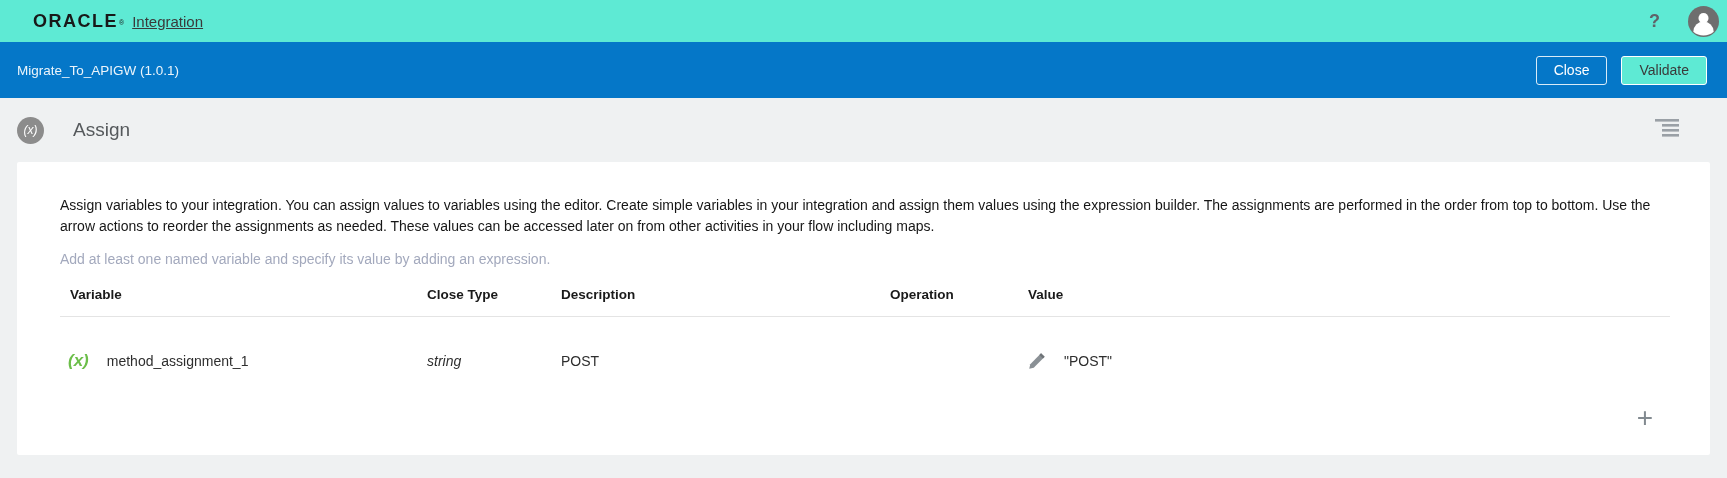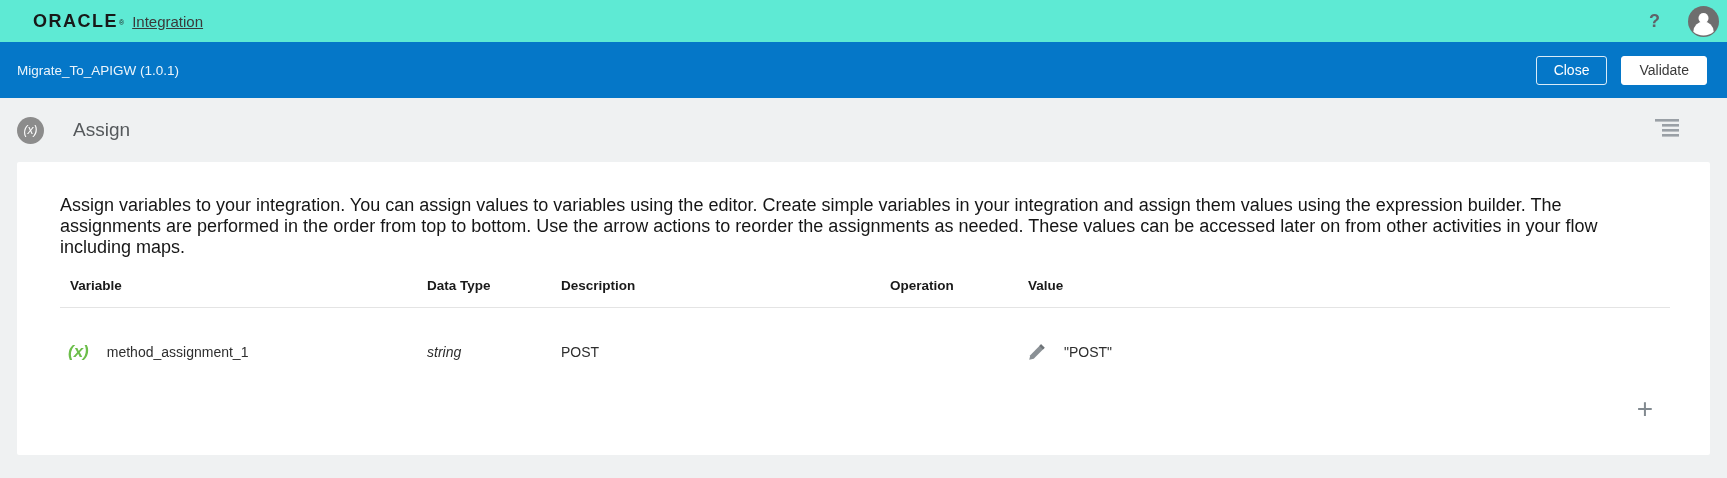--- a/index.html
+++ b/index.html
@@ -20,35 +20,35 @@
   
   .bluebar { height:56px; background:#0577c8; display:flex; align-items:center;
     justify-content:space-between; padding:0 20px 0 17px; }
   .bluebar-left { display:flex; align-items:baseline; }
   .page-title { color:#ffffff; font-size:27px; font-weight:400; letter-spacing:0.2px; }
   .page-subtitle { color:rgba(255,255,255,0.92); font-size:13.5px; }
   .bluebar-right { display:flex; align-items:center; gap:14px; }
   .btn { height:29px; padding:0 17px; font-size:14px; border-radius:3px; cursor:pointer;
     font-family:"Liberation Sans", sans-serif; }
   .btn-ghost { background:transparent; border:1px solid rgba(255,255,255,0.85); color:#ffffff; }
-  .btn-solid { background:#ffffff; border:1px solid #ffffff; color:#3a3a3a; }
+  .btn-solid { background:#5eead4; border:1px solid #ffffff; color:#3a3a3a; }
 
   
   .section-bar { height:64px; display:flex; align-items:center;
     justify-content:space-between; padding:0 47px 0 17px; background:#eff1f2; }
   .section-left { display:flex; align-items:center; }
   .assign-badge { width:27px; height:27px; border-radius:50%; background:#8c8c8c; color:#fff;
     font-size:12px; font-style:italic; display:flex; align-items:center; justify-content:center; }
   .section-title { font-size:19px; color:#55595c; margin-left:29px; }
   .menu-icon { cursor:pointer; display:block; }
 
   
   .panel { margin:0 17px; height:293px; background:#ffffff; border-radius:2px;
     padding:33px 50px 0 43px; position:relative; }
-  .desc { font-size:18px; line-height:21px; color:#161616; max-width:1610px; }
+  .desc { font-size:14px; line-height:21px; color:#161616; max-width:1610px; }
   .hint { margin-top:14px; font-size:14px; color:#a3a9bd; }
 
   table.vars { border-collapse:collapse; margin-top:20px; width:1610px; table-layout:fixed; }
   table.vars col.c-var  { width:367px; }
   table.vars col.c-type { width:134px; }
   table.vars col.c-desc { width:329px; }
   table.vars col.c-op   { width:138px; }
   table.vars th { text-align:left; font-size:13.5px; font-weight:700; color:#1a1a1a;
     padding:0 0 14px 0; border-bottom:1px solid #e4e4e4;margin-top:28px; }
   table.vars th.th-var { padding-left:10px; }
@@ -105,33 +105,34 @@
       <rect x="0" y="0" width="24" height="2.6"></rect>
       <rect x="7" y="5" width="17" height="2.6"></rect>
       <rect x="7" y="10" width="17" height="2.6"></rect>
       <rect x="7" y="15" width="17" height="2.6"></rect>
     </svg>
   </span>
 </div>
 
 <div class="panel">
   <p class="desc">Assign variables to your integration. You can assign values to variables using the editor. Create simple variables in your integration and assign them values using the expression builder. The assignments are performed in the order from top to bottom. Use the arrow actions to reorder the assignments as needed. These values can be accessed later on from other activities in your flow including maps.</p>
+  <p class="hint">Add at least one named variable and specify its value by adding an expression.</p>
 
   <table class="vars">
     <colgroup>
       <col class="c-var">
         <col class="c-type">
         <col class="c-desc">
         <col class="c-op">
         <col>
     </colgroup>
     <thead>
       <tr>
         <th class="th-var">Variable</th>
-        <th>Data Type</th>
+        <th>Close Type</th>
         <th>Description</th>
         <th>Operation</th>
         <th>Value</th>
       </tr>
     </thead>
     <tbody>
       <tr>
         <td>
           <span class="var-cell">
             <span class="fx">(x)</span>

